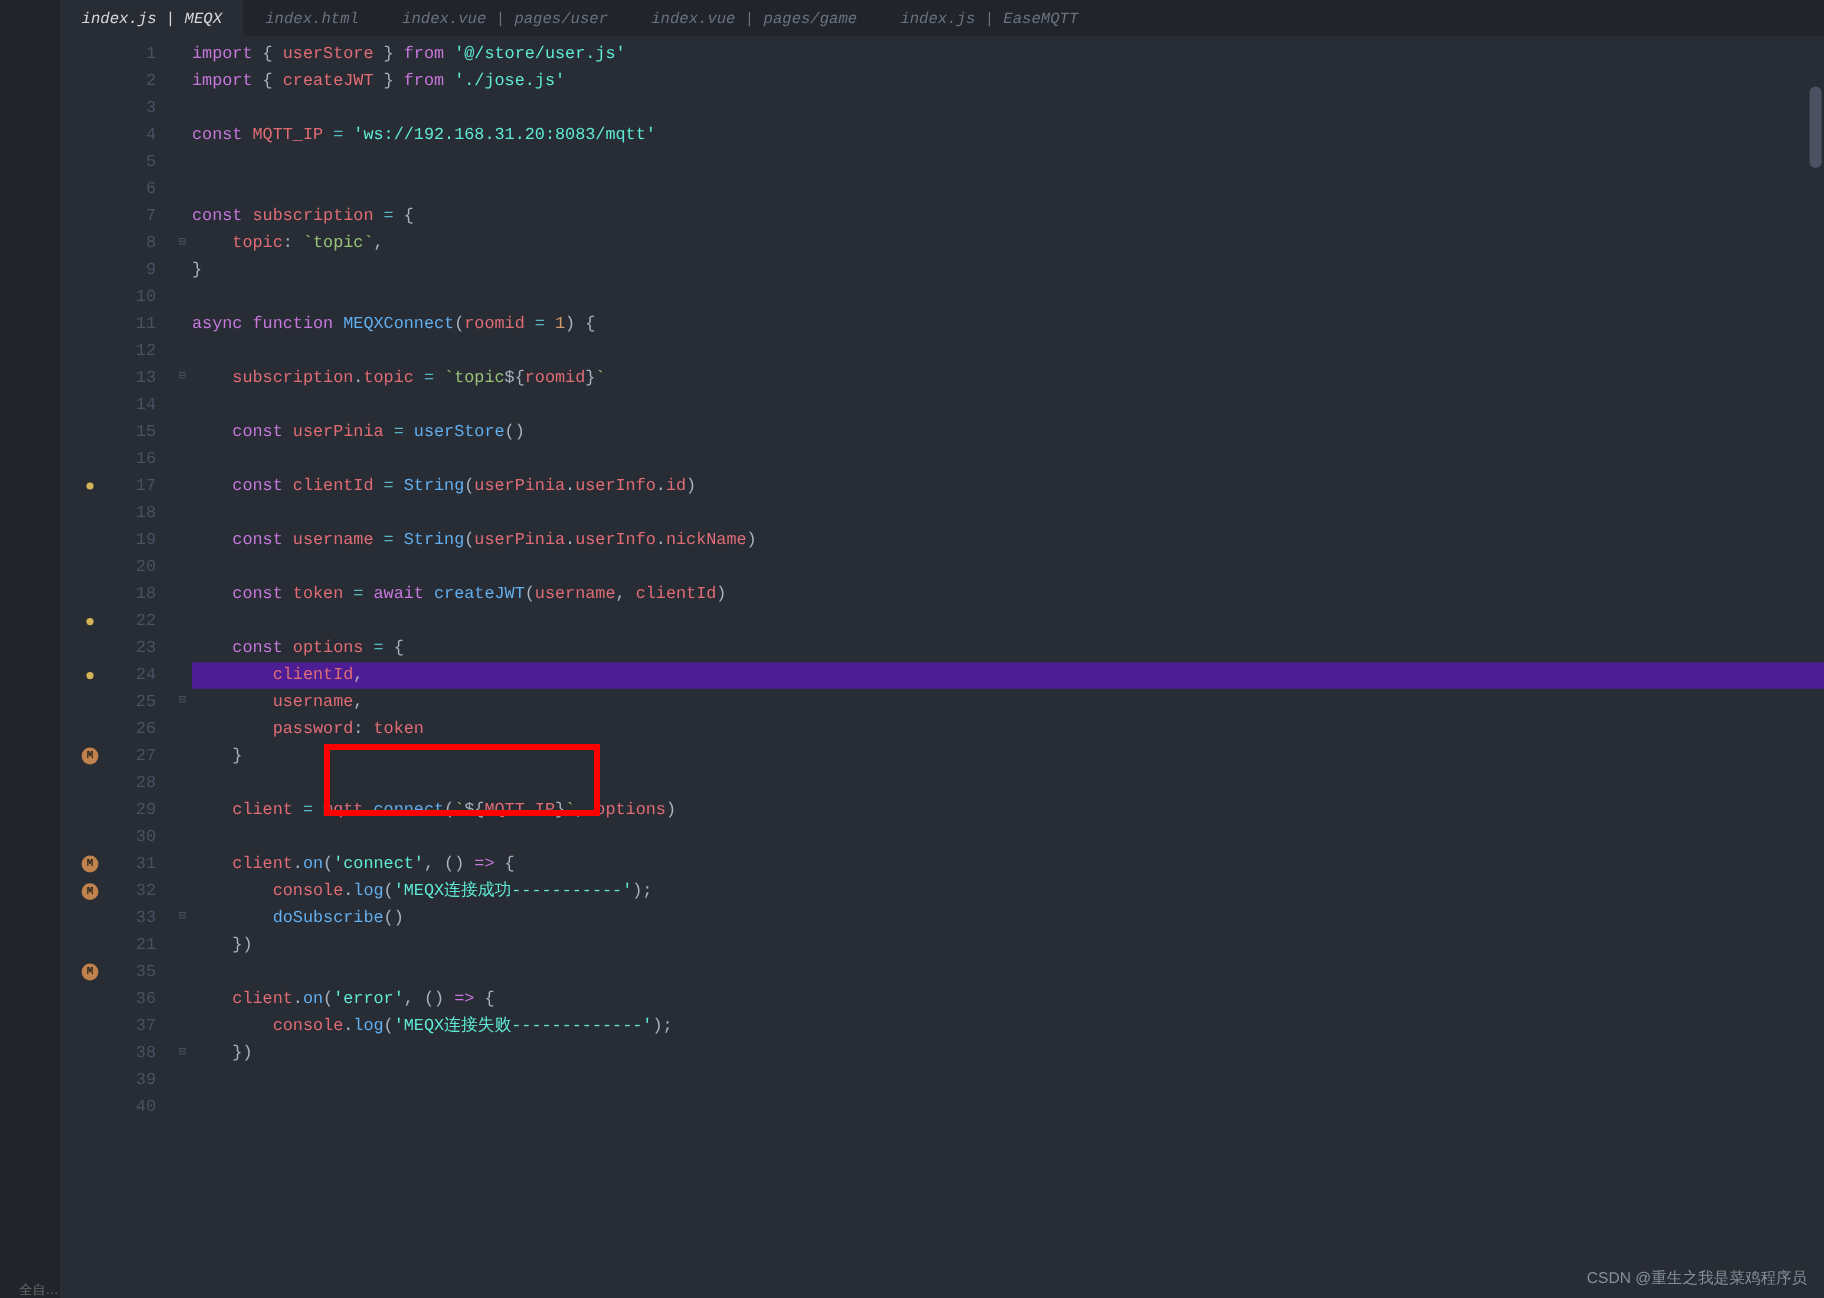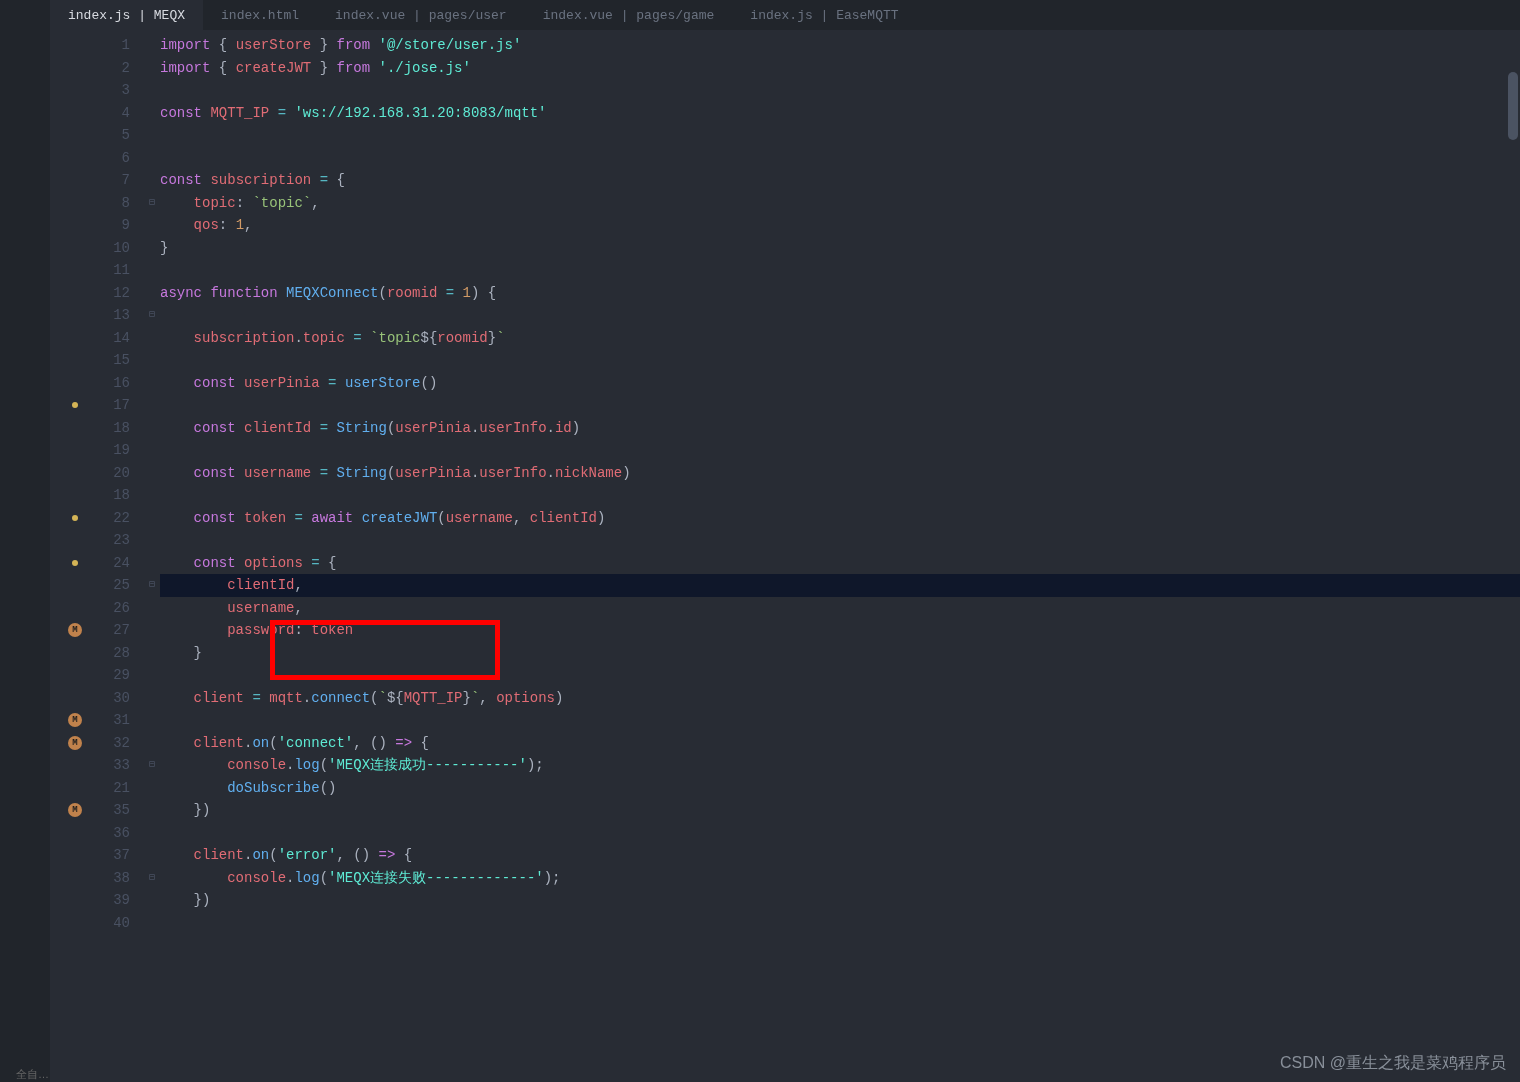--- a/index.html
+++ b/index.html
@@ -26,20 +26,21 @@
       align-items: stretch;
       font-size: 13px;
     }
     .tab {
       padding: 0 18px;
       color: #6a7280;
       display: flex;
       align-items: center;
       cursor: pointer;
       white-space: nowrap;
+      font-style: italic;
     }
     .tab.active {
       background: #282c34;
       color: #d7dae0;
     }
     .editor {
       flex: 1;
       display: flex;
       position: relative;
       padding-top: 4px;
@@ -74,21 +75,21 @@
     .line-number { height: 22.5px; line-height: 22.5px; }
     .fold-gutter { width: 16px; color: #495162; font-size: 10px; }
     .fold-row { height: 22.5px; line-height: 22.5px; text-align: center; }
     .code { flex: 1; position: relative; }
     .code-line {
       height: 22.5px;
       line-height: 22.5px;
       white-space: pre;
       position: relative;
     }
-    .hl-line { background: #0f172a; }
+    .hl-line { background: #4c1d95; }
     
     .kw { color: #c678dd; }
     .fn { color: #61afef; }
     .str { color: #5eead4; }
     .num { color: #d19a66; }
     .const { color: #d19a66; }
     .var { color: #e06c75; }
     .prop { color: #e06c75; }
     .punc { color: #abb2bf; }
     .op { color: #56b6c2; }
@@ -111,21 +112,21 @@
       left: 110px;
       top: 586px;
       width: 230px;
       height: 60px;
     }
     .watermark {
       position: absolute;
       bottom: 8px;
       right: 14px;
       color: #888f99;
-      font-size: 16px;
+      font-size: 13px;
       font-family: sans-serif;
     }
     .corner-label {
       position: absolute;
       bottom: 0;
       left: 16px;
       color: #666;
       font-size: 11px;
       font-family: sans-serif;
     }
@@ -287,21 +288,20 @@
       <div class="code" id="code">
 
       <div class="code-line"><span class="kw">import</span><span class="punc"> { </span><span class="var">userStore</span><span class="punc"> } </span><span class="kw">from</span><span class="punc"> </span><span class="str">'@/store/user.js'</span></div>
           <div class="code-line"><span class="kw">import</span><span class="punc"> { </span><span class="var">createJWT</span><span class="punc"> } </span><span class="kw">from</span><span class="punc"> </span><span class="str">'./jose.js'</span></div>
           <div class="code-line"></div>
           <div class="code-line"><span class="kw">const</span><span class="punc"> </span><span class="var">MQTT_IP</span><span class="punc"> </span><span class="op">=</span><span class="punc"> </span><span class="str">'ws://192.168.31.20:8083/mqtt'</span></div>
           <div class="code-line"></div>
           <div class="code-line"></div>
           <div class="code-line"><span class="kw">const</span><span class="punc"> </span><span class="var">subscription</span><span class="punc"> </span><span class="op">=</span><span class="punc"> {</span></div>
           <div class="code-line"><span class="plain">    </span><span class="prop">topic</span><span class="punc">: </span><span class="tmpl">`topic`</span><span class="punc">,</span></div>
-          <div class="code-line"><span class="plain">    </span><span class="prop">qos</span><span class="punc">: </span><span class="num">1</span><span class="punc">,</span></div>
           <div class="code-line"><span class="punc">}</span></div>
           <div class="code-line"></div>
           <div class="code-line"><span class="kw">async</span><span class="punc"> </span><span class="kw">function</span><span class="punc"> </span><span class="fn">MEQXConnect</span><span class="punc">(</span><span class="var">roomid</span><span class="punc"> </span><span class="op">=</span><span class="punc"> </span><span class="num">1</span><span class="punc">) {</span></div>
           <div class="code-line"></div>
           <div class="code-line"><span class="plain">    </span><span class="var">subscription</span><span class="punc">.</span><span class="prop">topic</span><span class="punc"> </span><span class="op">=</span><span class="punc"> </span><span class="tmpl">`topic</span><span class="punc">${</span><span class="tmplvar">roomid</span><span class="punc">}</span><span class="tmpl">`</span></div>
           <div class="code-line"></div>
           <div class="code-line"><span class="plain">    </span><span class="kw">const</span><span class="punc"> </span><span class="var">userPinia</span><span class="punc"> </span><span class="op">=</span><span class="punc"> </span><span class="fn">userStore</span><span class="punc">()</span></div>
           <div class="code-line"></div>
           <div class="code-line"><span class="plain">    </span><span class="kw">const</span><span class="punc"> </span><span class="var">clientId</span><span class="punc"> </span><span class="op">=</span><span class="punc"> </span><span class="fn">String</span><span class="punc">(</span><span class="var">userPinia</span><span class="punc">.</span><span class="prop">userInfo</span><span class="punc">.</span><span class="prop">id</span><span class="punc">)</span></div>
           <div class="code-line"></div>

